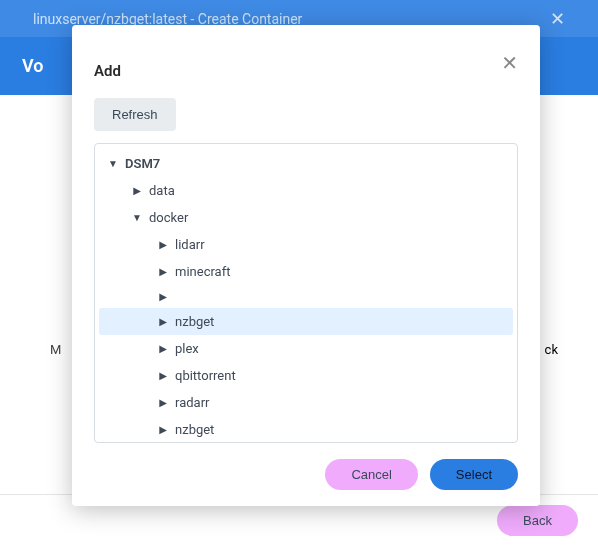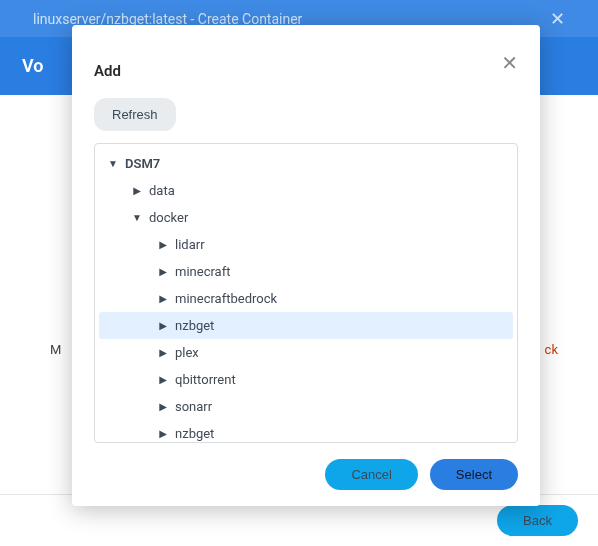--- a/index.html
+++ b/index.html
@@ -53,21 +53,21 @@
       position: absolute;
       left: 50px;
       top: 342px;
       color: #444;
       font-size: 13px;
     }
     .bg-side-text-right {
       position: absolute;
       right: 40px;
       top: 342px;
-      color: #c2410c;
+      color: #000000;
       font-size: 13px;
     }
     .bg-footer {
       position: absolute;
       bottom: 0;
       left: 0;
       right: 0;
       height: 52px;
       background: white;
       border-top: 1px solid #e5e5e5;
@@ -77,21 +77,21 @@
       padding: 0 20px;
       gap: 12px;
     }
     .btn {
       padding: 8px 26px;
       border-radius: 18px;
       font-size: 13px;
       border: none;
       cursor: pointer;
     }
-    .btn-secondary { background: #0ea5e9; color: #3a4a5a; }
+    .btn-secondary { background: #f0abfc; color: #3a4a5a; }
     .btn-primary { background: #2a7de1; color: #0f172a; }
     
     
     .modal {
       position: absolute;
       top: 25px;
       left: 72px;
       right: 58px;
       bottom: 40px;
       background: white;
@@ -120,21 +120,21 @@
     }
     .modal-toolbar {
       display: flex;
       gap: 12px;
       padding: 6px 22px 12px;
     }
     .toolbar-btn {
       background: #e8ecef;
       border: none;
       padding: 9px 18px;
-      border-radius: 12px;
+      border-radius: 4px;
       font-size: 13px;
       color: #3a4a5a;
       cursor: pointer;
     }
     .tree-container {
       flex: 1;
       margin: 0 22px;
       border: 1px solid #d8dde2;
       border-radius: 4px;
       overflow-y: auto;
@@ -214,37 +214,36 @@
         <div class="tree-item indent-2">
           <span class="arrow">▶</span>
           <span>lidarr</span>
         </div>
         <div class="tree-item indent-2">
           <span class="arrow">▶</span>
           <span>minecraft</span>
         </div>
         <div class="tree-item indent-2">
           <span class="arrow">▶</span>
-          <span>minecraftbedrock</span>
         </div>
         <div class="tree-item indent-2 selected">
           <span class="arrow">▶</span>
           <span>nzbget</span>
         </div>
         <div class="tree-item indent-2">
           <span class="arrow">▶</span>
           <span>plex</span>
         </div>
         <div class="tree-item indent-2">
           <span class="arrow">▶</span>
           <span>qbittorrent</span>
         </div>
         <div class="tree-item indent-2">
           <span class="arrow">▶</span>
-          <span>sonarr</span>
+          <span>radarr</span>
         </div>
         <div class="tree-item indent-2">
           <span class="arrow">▶</span>
           <span>nzbget</span>
         </div>
         <div class="tree-item indent-2">
           <span class="arrow">▶</span>
           <span>vpn</span>
         </div>
       </div>

